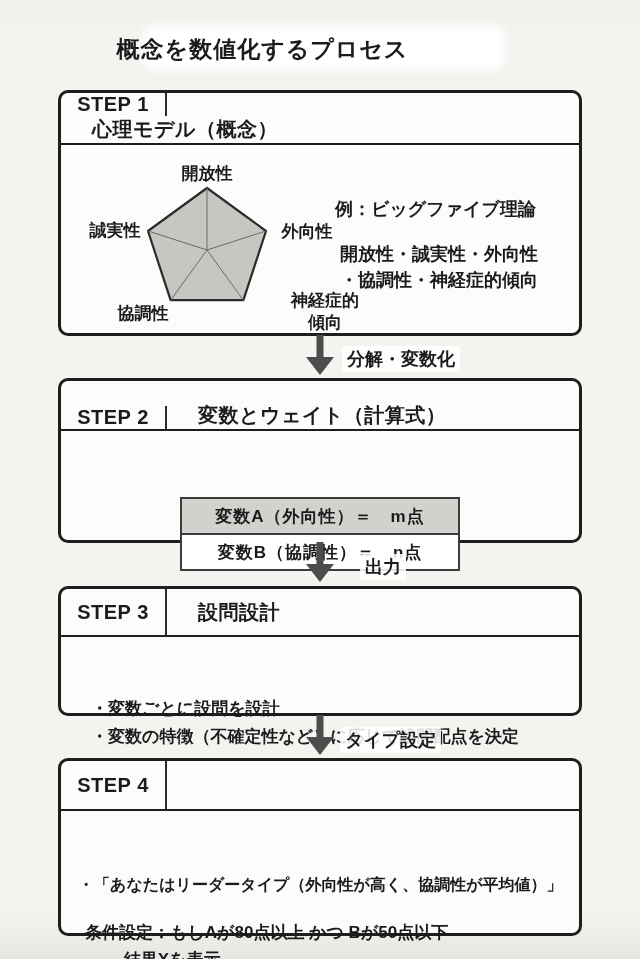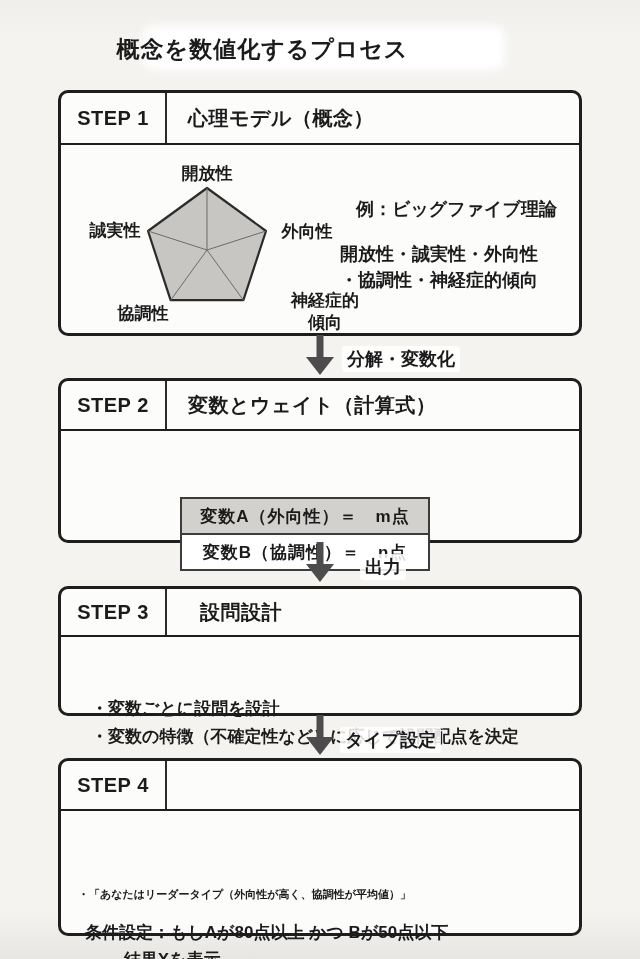--- a/index.html
+++ b/index.html
@@ -14,38 +14,38 @@
   .page-title{left:0;top:34px;width:525px;text-align:center;font-size:23px;letter-spacing:1px;}
   .step-box{
     left:58px;width:524px;background:#fcfcfb;border:3px solid #1e1e1e;border-radius:10px;
     box-sizing:border-box;
   }
   .box1{top:90px;height:246px;}
   .box2{top:378px;height:165px;}
   .box3{top:586px;height:130px;}
   .box4{top:758px;height:178px;}
   .box-header{display:flex;align-items:stretch;border-bottom:2px solid #1e1e1e;}
-  .box1 .box-header{height:50px;}
-  .box2 .box-header{height:48px;}
-  .box3 .box-header{height:46px;gap:12px;}
+  .box1 .box-header{height:50px;flex-direction:column;}
+  .box2 .box-header{height:48px;align-items:flex-end;}
+  .box3 .box-header{height:46px;}
   .box4 .box-header{height:48px;}
   .step-label{width:104px;display:flex;align-items:center;justify-content:center;
     border-right:2px solid #2a2a2a;font-size:20px;letter-spacing:0.5px;}
-  .box-title{flex:1;display:flex;align-items:center;padding-left:21px;font-size:20px;letter-spacing:0.5px;font-family:Liberation Mono, monospace;}
+  .box-title{flex:1;display:flex;align-items:center;padding-left:31px;font-size:20px;letter-spacing:0.5px;font-family:Liberation Mono, monospace;}
   .box-body{position:relative;width:100%;}
   .radar-label{transform:translate(-50%,-50%);font-size:17px;white-space:nowrap;text-align:center;line-height:22px;}
   .side-example{font-size:18px;white-space:nowrap;}
   .side-traits{font-size:18px;line-height:26px;white-space:nowrap;}
   .flow-arrow{width:28px;height:40px;}
   .arrow-label{font-size:18px;white-space:nowrap;background:rgba(255,255,255,0.85);padding:1px 5px;border-radius:3px;}
-  .calc-table{left:119px;top:66px;width:250px;border:2px solid #3c3c3c;box-sizing:border-box;background:#fff;}
+  .calc-table{left:119px;top:66px;width:280px;border:2px solid #3c3c3c;box-sizing:border-box;background:#fff;}
   .calc-row{height:34px;display:flex;align-items:center;justify-content:center;font-size:17px;letter-spacing:1px;}
   .calc-row.hl{background:#d2d1ce;border-bottom:2px solid #3c3c3c;}
   .bullets{left:30px;top:58px;font-size:17px;line-height:28px;white-space:nowrap;}
-  .result-line{left:17px;top:76px;font-size:11px;white-space:nowrap;}
+  .result-line{left:17px;top:64px;font-size:16px;white-space:nowrap;}
   .cond-line1{left:24px;top:110px;font-size:17px;white-space:nowrap;}
   .cond-line2{left:24px;top:137px;font-size:17px;white-space:nowrap;}
 </style>
 </head>
 <body>
 
 <div class="abs title-band"></div>
 <div class="abs page-title">概念を数値化するプロセス</div>
 
 <div class="abs step-box box1">
@@ -65,21 +65,21 @@
       </g>
     </svg>
     <div class="abs radar-label" style="left:146px;top:29px;">開放性</div>
     <div class="abs radar-label" style="left:246px;top:87px;">外向性</div>
     <div class="abs radar-label" style="left:54px;top:86px;">誠実性</div>
     <div class="abs radar-label" style="left:82px;top:169px;">協調性</div>
     <div class="abs radar-label" style="left:264px;top:167px;">
       <span>神経症的</span><br>
       <span>傾向</span>
     </div>
-    <div class="abs side-example" style="left:295px;top:52px;">例：ビッグファイブ理論</div>
+    <div class="abs side-example" style="left:274px;top:52px;">例：ビッグファイブ理論</div>
     <div class="abs side-traits" style="left:279px;top:96px;">
       <span>開放性・誠実性・外向性</span><br>
       <span>・協調性・神経症的傾向</span>
     </div>
   </div>
 </div>
 
 <svg class="abs flow-arrow" style="left:306px;top:335px;">
   <rect x="10.5" y="0" width="7" height="24" fill="#4c4c4c"></rect>
   <polygon points="0,22 28,22 14,40" fill="#4c4c4c"></polygon>

